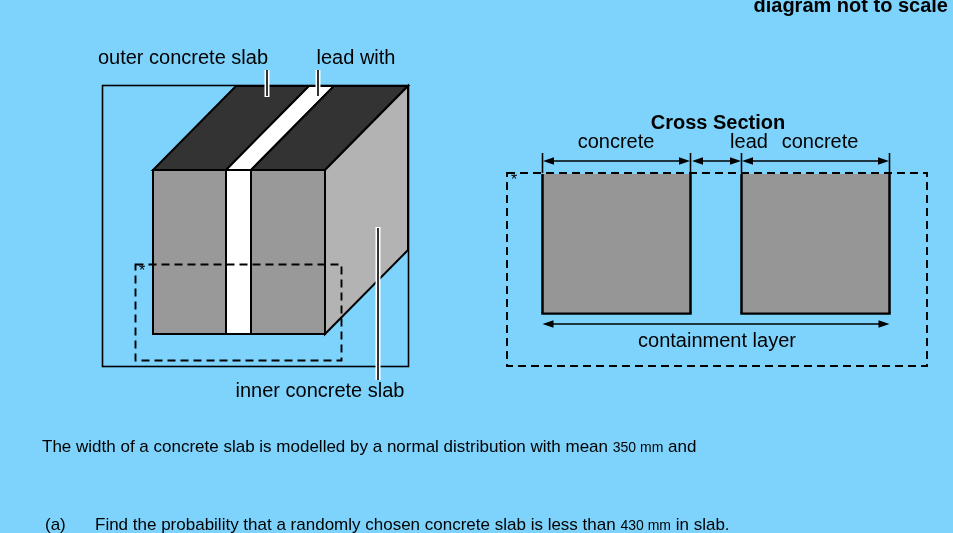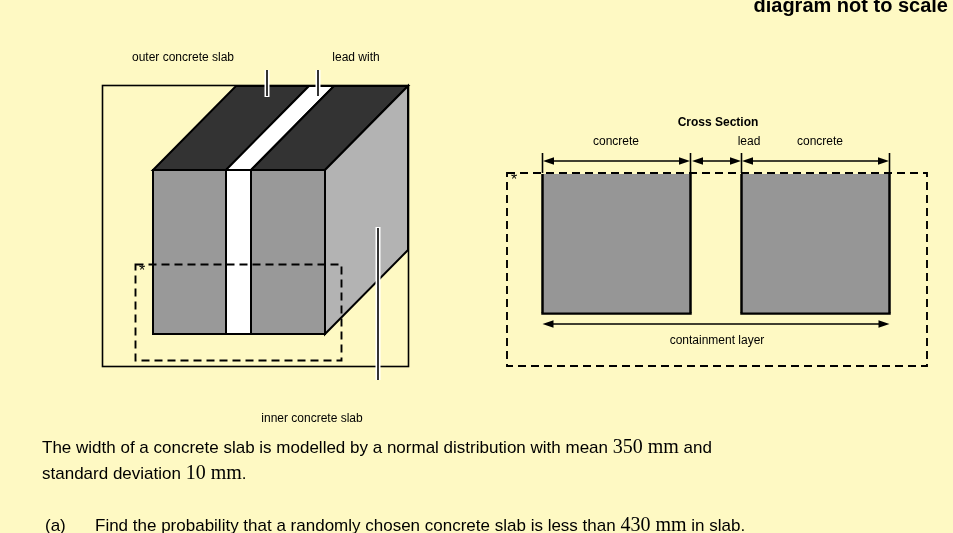--- a/index.html
+++ b/index.html
@@ -1,36 +1,36 @@
 <!DOCTYPE html>
 <html><head>
 <meta charset="utf-8">
 <style>
   html,body{margin:0;padding:0;background:#fff;}
   #canvas{
-    position:relative;width:953px;height:533px;background:#fef9c3;
+    position:relative;width:953px;height:533px;background:#7dd3fc;
     overflow:hidden;font-family:"Liberation Sans",sans-serif;color:#000;
   }
   #diagram-svg{position:absolute;left:0;top:0;}
   .lbl{
-    position:absolute;font-size:12px;line-height:18px;white-space:nowrap;
+    position:absolute;font-size:20px;line-height:18px;white-space:nowrap;
     transform:translateX(-50%);
     text-align:center;
   }
   .lbl.bold{font-weight:bold;margin-top:27px;}
   .asterisk{position:absolute;font-size:16px;line-height:14px;}
   .note{
     position:absolute;top:-6px;right:5px;font-weight:bold;font-size:20px;
     white-space:nowrap;
   }
   .para{
     position:absolute;left:42px;top:434px;width:905px;
     font-size:17px;line-height:25px;
   }
-  .serif{font-family:Liberation Serif, serif;font-size:20px;}
+  .serif{font-family:Liberation Sans, sans-serif;font-size:14px;}
   .part-a{
     position:absolute;left:45px;top:512px;font-size:17px;line-height:25px;
     white-space:nowrap;
   }
   .part-a .item-label{display:inline-block;width:50px;}
 </style>
 </head>
 <body>
 
 <div id="canvas">
@@ -103,30 +103,29 @@
         <polygon points="542.5,324 553.5,320.2 553.5,327.8" fill="#000"></polygon>
         <polygon points="889.5,324 878.5,320.2 878.5,327.8" fill="#000"></polygon>
       </g>
     </g>
   </svg>
 
   <div class="note">diagram not to scale</div>
 
   <div class="lbl" style="left:183px;top:48px;">outer concrete slab</div>
   <div class="lbl" style="left:356px;top:48px;">lead with</div>
-  <div class="lbl" style="left:312px;top:381px;margin-top:28px;">inner concrete slab</div>
+  <div class="lbl" style="left:320px;top:381px;">inner concrete slab</div>
   <div class="asterisk" style="left:139px;top:264px;">*</div>
 
   <div class="lbl bold" style="left:718px;top:86px;">Cross Section</div>
   <div class="lbl" style="left:616px;top:132px;">concrete</div>
   <div class="lbl" style="left:749px;top:132px;">lead</div>
   <div class="lbl" style="left:820px;top:132px;">concrete</div>
   <div class="lbl" style="left:717px;top:331px;">containment layer</div>
   <div class="asterisk" style="left:511px;top:173px;">*</div>
 
   <div class="para">
     <div><span>The width of a concrete slab is modelled by a normal distribution with mean </span><span class="serif">350 mm</span><span> and</span></div>
-    <div><span>standard deviation </span><span class="serif">10 mm</span><span>.</span></div>
   </div>
 
   <div class="part-a"><span class="item-label">(a)</span><span>Find the probability that a randomly chosen concrete slab is less than </span><span class="serif">430 mm</span><span> in slab.</span></div>
 
 </div>
 
 </body></html>

